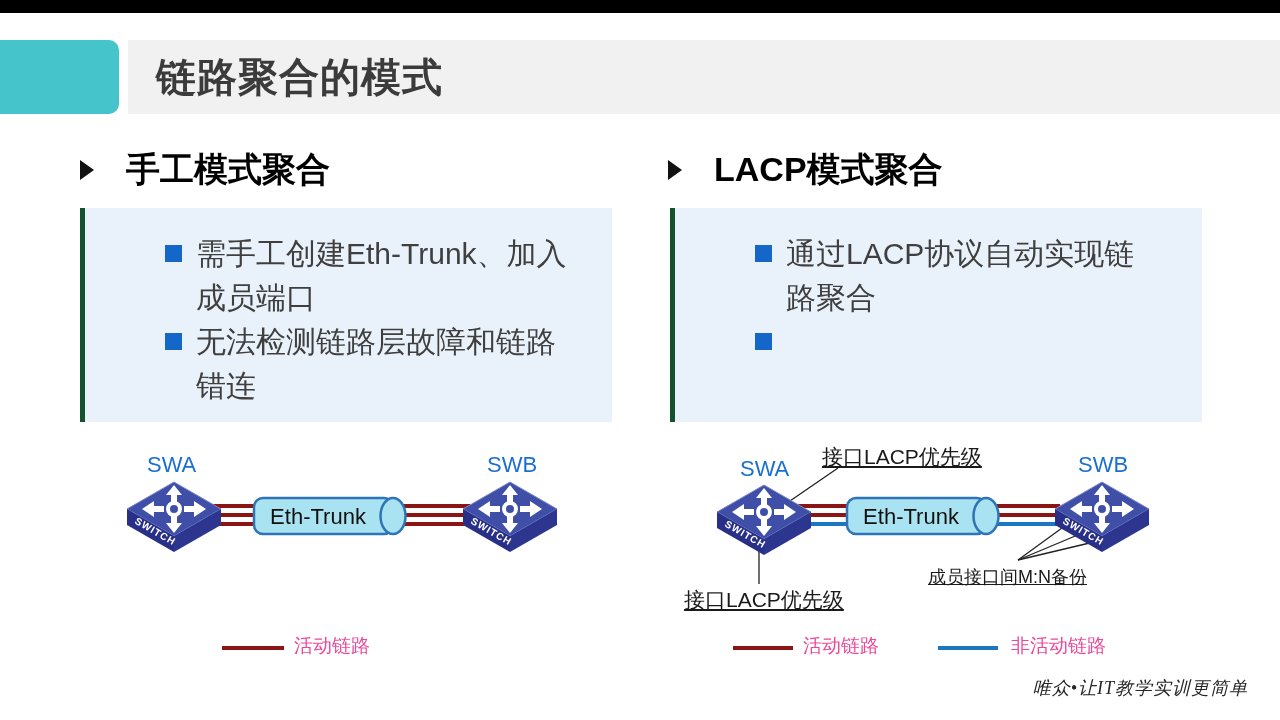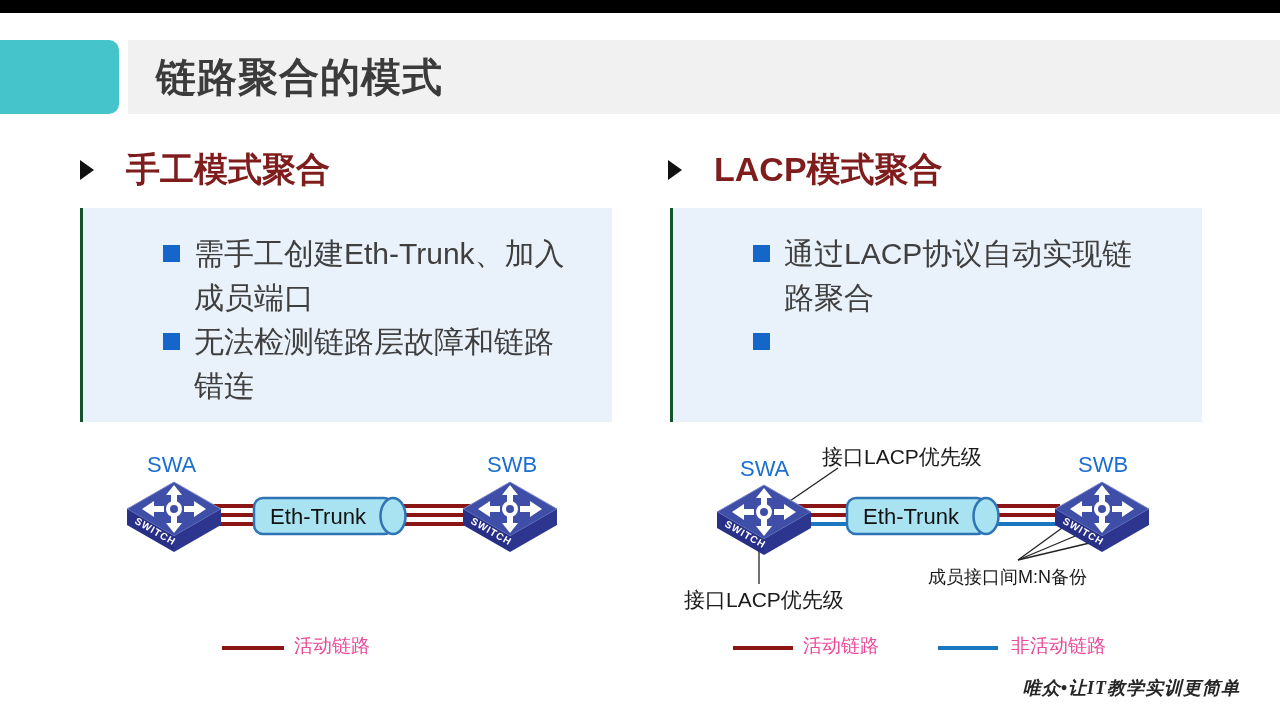--- a/index.html
+++ b/index.html
@@ -12,47 +12,47 @@
   .accent-block { position:absolute; left:0; top:40px; width:119px; height:74px;
     background:#46c4cb; border-radius:0 10px 10px 0; }
   .title-band { position:absolute; left:128px; top:40px; width:1152px; height:74px; background:#f1f1f1; }
   .page-title { position:absolute; left:156px; top:40px; height:54px; line-height:74px;
     font-size:40px; font-weight:bold; color:#3b3b3b; letter-spacing:1px; }
 
   .tri { position:absolute; width:0; height:0;
     border-left:14px solid #111; border-top:10px solid transparent; border-bottom:10px solid transparent; }
   .tri-left  { left:80px;  top:160px; }
   .tri-right { left:668px; top:160px; }
-  .section-heading { position:absolute; top:147px; font-size:34px; font-weight:bold; color:#7f1d1d; }
+  .section-heading { position:absolute; top:147px; font-size:34px; font-weight:bold; color:#000000; }
   .heading-left  { left:126px; }
   .heading-right { left:714px; }
 
   .content-box { position:absolute; top:208px; width:532px; height:214px;
-    background:#e9f1fa; border-left:3px solid #14532d; padding:24px 0 0 80px; }
+    background:#e9f1fa; border-left:5px solid #14532d; padding:24px 0 0 80px; }
   .box-left  { left:80px; }
   .box-right { left:670px; }
   .content-box ul { list-style:none; }
   .content-box li { display:flex; }
   .sq { width:17px; height:17px; background:#1466c8; margin:13px 14px 0 0; flex:none; }
   .btxt { width:376px; font-size:30px; line-height:44px; color:#3f3f3f; word-break:break-word; }
 
   .dev-label { position:absolute; font-size:22px; font-weight:normal; color:#1b6fd0; }
   .switch-svg { position:absolute; width:96px; height:72px; z-index:3; }
   .cyl-svg { position:absolute; width:156px; height:40px; z-index:4; }
   .hline { position:absolute; height:4px; z-index:1; }
   .red  { background:#8b1414; }
   .blue { background:#1b77c0; }
 
-  .annot { position:absolute; font-size:21px; color:#1a1a1a; z-index:5; }
+  .annot { position:absolute; font-size:21px; color:#1a1a1a; z-index:5;text-decoration:underline; }
   .annot-overlay { position:absolute; left:0; top:0; width:1280px; height:720px; z-index:2; pointer-events:none; }
 
   .legend-label { position:absolute; top:633px; font-size:19px; color:#ec4899; }
   .legend-line { top:646px; }
 
-  .watermark { position:absolute; right:40px; top:676px; font-size:18px; font-weight:bold;
+  .watermark { position:absolute; right:32px; top:676px; font-size:18px; font-weight:normal;
     font-style:italic; font-family:"Liberation Serif", serif; color:#262626; letter-spacing:1px; }
 </style>
 </head>
 <body>
 
 <svg width="0" height="0" style="position:absolute" aria-hidden="true">
   <defs>
     <symbol id="sw-icon" viewBox="0 0 96 72">
       <polygon points="48,1 95,28 48,55 1,28" fill="#3f4fa7" stroke="#7b86cc" stroke-width="1"></polygon>
       <polygon points="1,28 48,55 48,71 1,44" fill="#272f87"></polygon>

